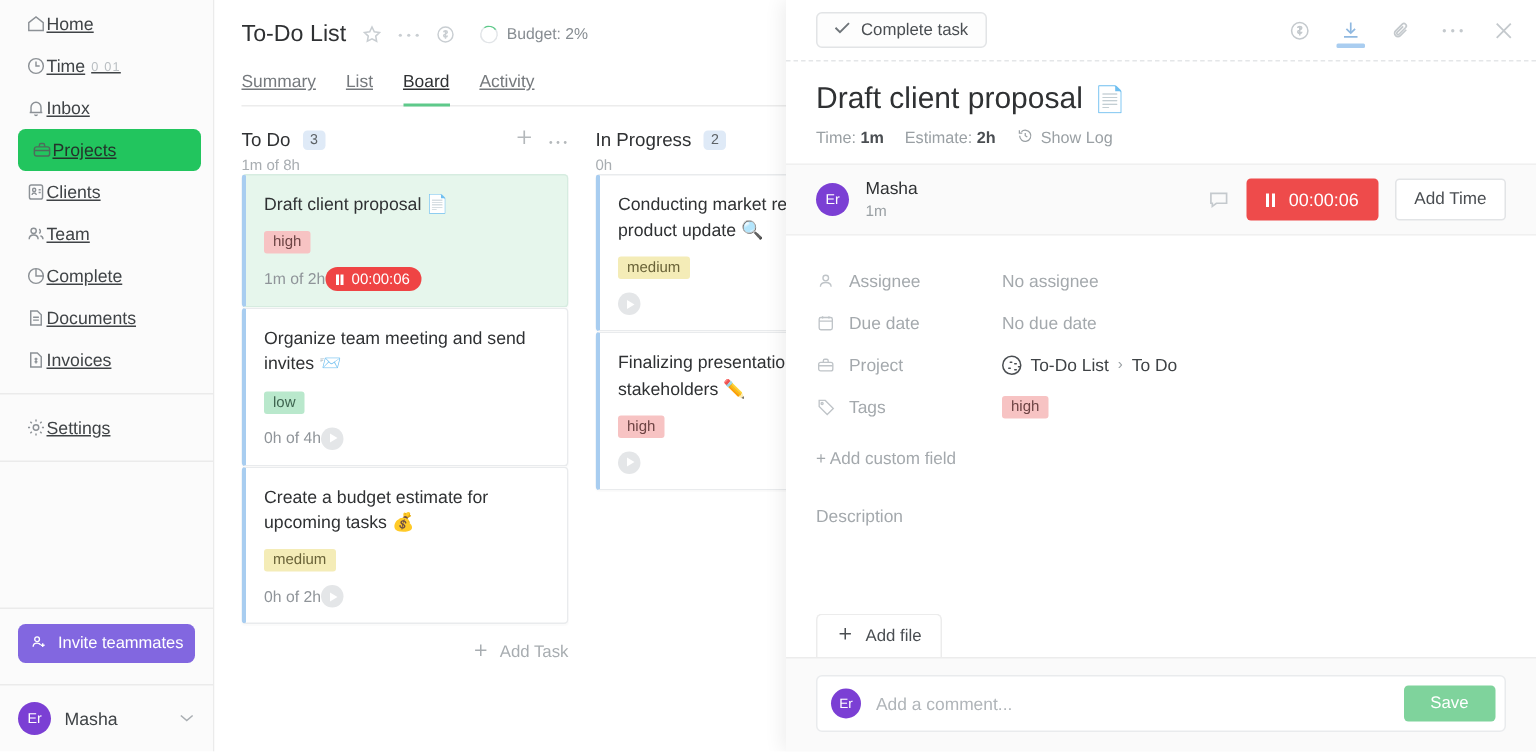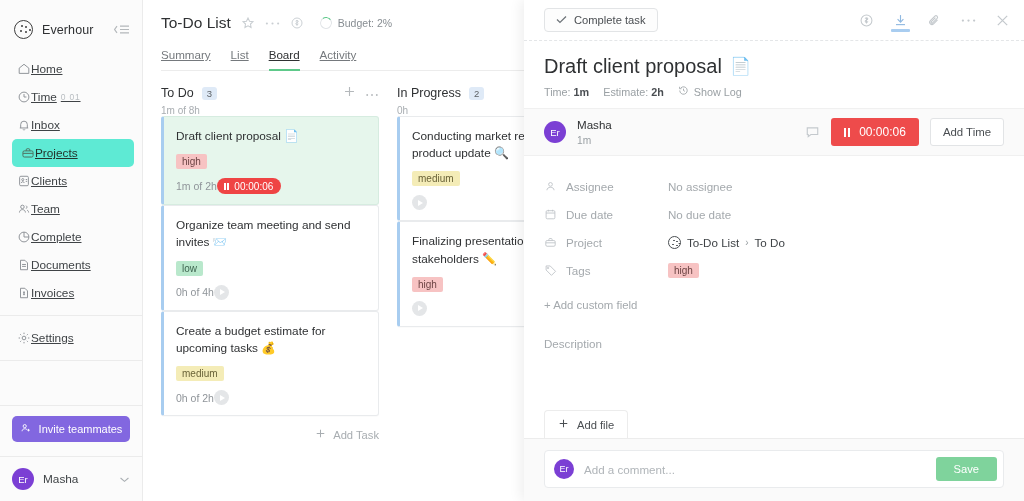--- a/index.html
+++ b/index.html
@@ -45,21 +45,21 @@
 
   .nav { padding-top: 2px; }
   .nav-sep { height: 1px; background: #ebebeb; margin: 8px 0; }
   .nav-item {
     display: flex; align-items: center; gap: 0;
     height: 28px; margin: 0 8px; padding: 0 8px;
     border-radius: 5px; cursor: pointer;
     font-size: 11.8px; color: #3f4346; text-decoration: underline;
   }
   .nav-item .ico { width: 15px; height: 15px; flex: 0 0 15px; color: #8c9196; display:flex; align-items:center; justify-content:center;}
-  .nav-item.active { background: #5eead4; color: #24332b; margin-left: 12px; }
+  .nav-item.active { background: #22c55e; color: #24332b; margin-left: 12px; }
   .nav-item.active .ico { color: #4e6b5b; }
   .nav-item .badge-sm { font-size: 8.5px; color: #b9bec2; margin-left: 4px; letter-spacing: .8px;}
   .nav-spacer { flex: 1 1 auto; }
 
   .invite-wrap { padding: 10px 12px 14px 12px; border-top: 1px solid #ebebeb; }
   .invite-btn {
     width: 100%; height: 26px; border-radius: 5px;
     background: #8267e0; color: #fff;
     display: flex; align-items: center; justify-content: center; gap: 7px;
     font-size: 11px; cursor: pointer; border: none;
@@ -256,30 +256,20 @@
     font-size: 11.2px; padding: 6px 18px; cursor: pointer; font-family: inherit;
   }
   .emoji { font-size: 12px; }
 </style>
 </head>
 <body>
 
 <div class="app">
 
   <aside class="sidebar">
-    <div class="brand">
-      <span class="brand-logo"></span>
-      <span class="brand-name">Everhour</span>
-      <span class="collapse-icon">
-        <svg width="18" height="11" viewBox="0 0 18 11" fill="none" stroke="currentColor" stroke-width="1.2">
-          <path d="M5 2.2 L2.6 5.5 L5 8.8"></path>
-          <path d="M8 2.2 H17 M8 5.5 H17 M8 8.8 H17" stroke-width="1.2"></path>
-        </svg>
-      </span>
-    </div>
 
     <nav class="nav">
       <div class="nav-item">
         <span class="ico">
           <svg width="14" height="14" viewBox="0 0 16 16" fill="none" stroke="currentColor" stroke-width="1.1">
               <path d="M2.5 7 L8 2.6 L13.5 7 V13 H2.5 Z"></path>
             </svg>
         </span>
         <span>Home</span>
       </div>

